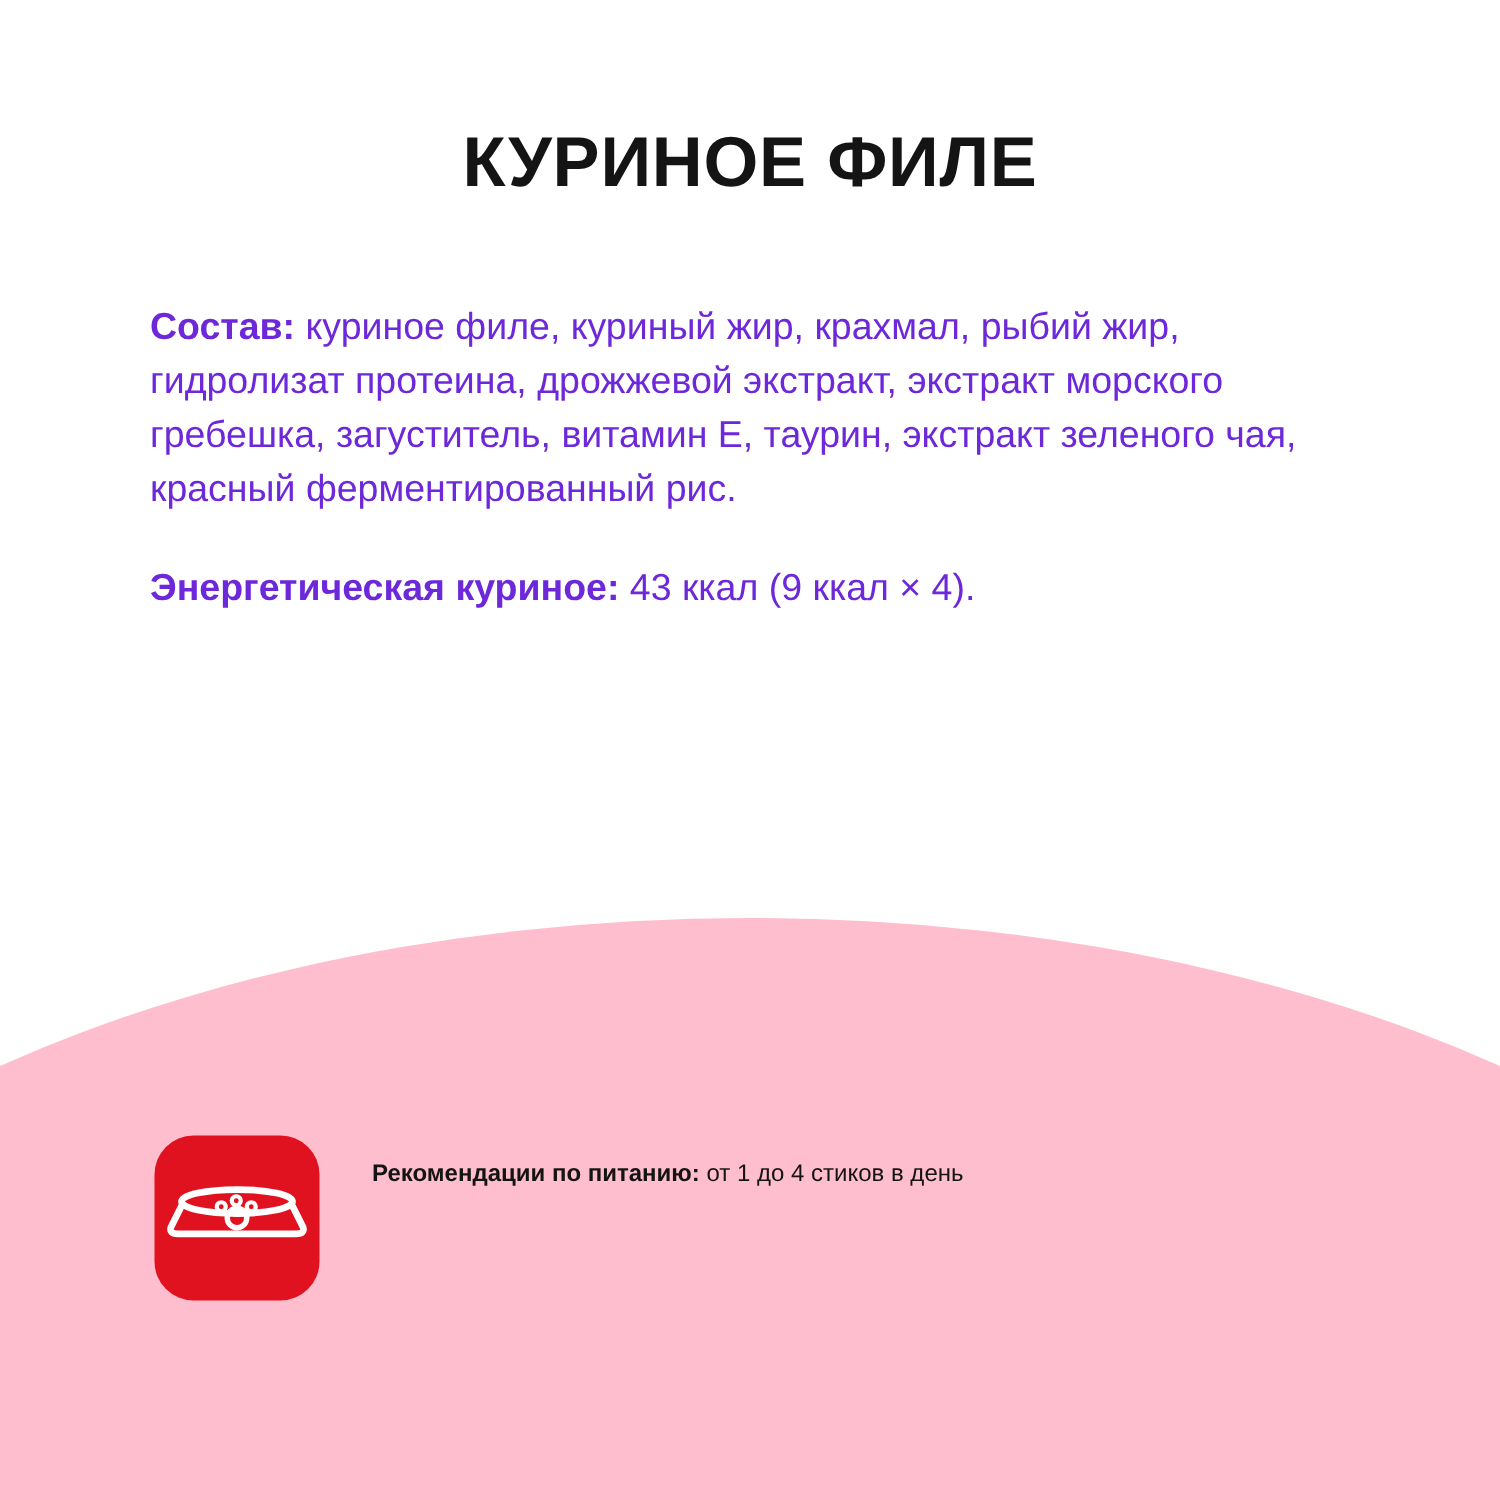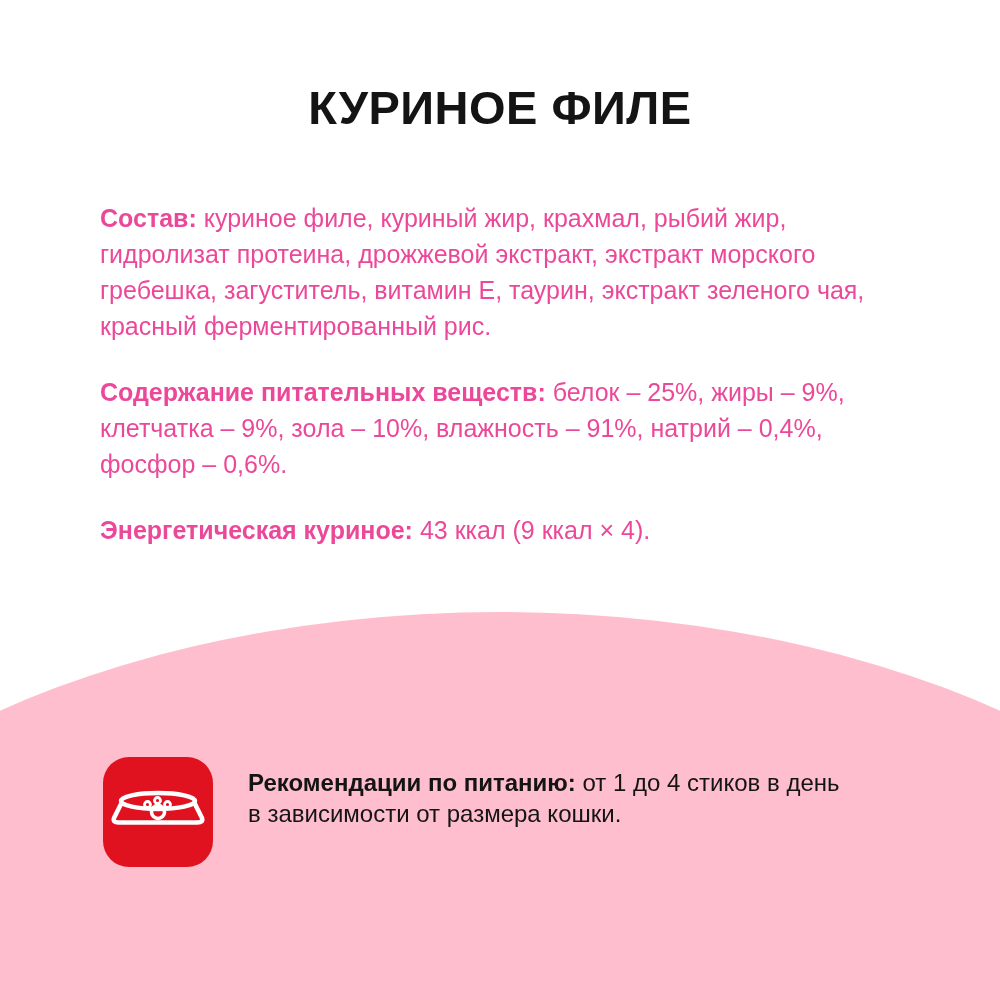--- a/index.html
+++ b/index.html
@@ -27,21 +27,21 @@
     letter-spacing: 0.5px;
     color: #141414;
   }
   .content {
     position: absolute;
     left: 100px;
     top: 200px;
     width: 812px;
     font-size: 25px;
     line-height: 36px;
-    color: #ec4899;
+    color: #6d28d9;
   }
   .content p {
     margin: 0 0 30px 0;
   }
   .content b, .rec-text b {
     font-weight: 700;
   }
   .pink-curve {
     position: absolute;
     top: 612px;
@@ -64,42 +64,39 @@
     height: 110px;
     background: #E1121F;
     border-radius: 26px;
     display: flex;
     align-items: center;
     justify-content: center;
   }
   .rec-text {
     margin-left: 35px;
     padding-top: 10px;
-    font-size: 24px;
+    font-size: 16px;
     line-height: 31px;
     color: #141414;
     white-space: nowrap;
   }
   .rec-text p {
     margin: 0;
   }
 </style>
 </head>
 <body>
 
 <div class="page">
 
   <h1 class="page-title">КУРИНОЕ ФИЛЕ</h1>
 
   <div class="content">
     <p>
       <b>Состав:</b><span> куриное филе, куриный жир, крахмал, рыбий жир, гидролизат протеина, дрожжевой экстракт, экстракт морского гребешка, загуститель, витамин Е, таурин, экстракт зеленого чая, красный ферментированный рис.</span>
-    </p>
-    <p>
-      <b>Содержание питательных веществ:</b><span> белок – 25%, жиры – 9%, клетчатка – 9%, зола – 10%, влажность – 91%, натрий – 0,4%, фосфор – 0,6%.</span>
     </p>
     <p>
       <b>Энергетическая куриное:</b><span> 43 ккал (9 ккал × 4).</span>
     </p>
   </div>
 
   <div class="pink-curve"></div>
 
   <div class="recommendation">
     <div class="icon-tile">
@@ -107,17 +104,16 @@
         <ellipse cx="55" cy="44" rx="37" ry="8" fill="none" stroke="#ffffff" stroke-width="4.5"></ellipse>
         <path d="M 18.5 46 L 11 61 Q 9.5 65.5 15.5 65.5 L 94.5 65.5 Q 100.5 65.5 99 61 L 91.5 46" fill="none" stroke="#ffffff" stroke-width="4.5" stroke-linecap="round" stroke-linejoin="round"></path>
         <circle cx="55" cy="55" r="6.5" fill="none" stroke="#ffffff" stroke-width="3.6"></circle>
         <circle cx="44.5" cy="47.5" r="3" fill="none" stroke="#ffffff" stroke-width="2.8"></circle>
         <circle cx="54.5" cy="43.5" r="3" fill="none" stroke="#ffffff" stroke-width="2.8"></circle>
         <circle cx="64.5" cy="47.5" r="3" fill="none" stroke="#ffffff" stroke-width="2.8"></circle>
       </svg>
     </div>
     <div class="rec-text">
       <p><b>Рекомендации по питанию:</b><span> от 1 до 4 стиков в день</span></p>
-      <p>в зависимости от размера кошки.</p>
     </div>
   </div>
 
 </div>
 
 </body></html>

